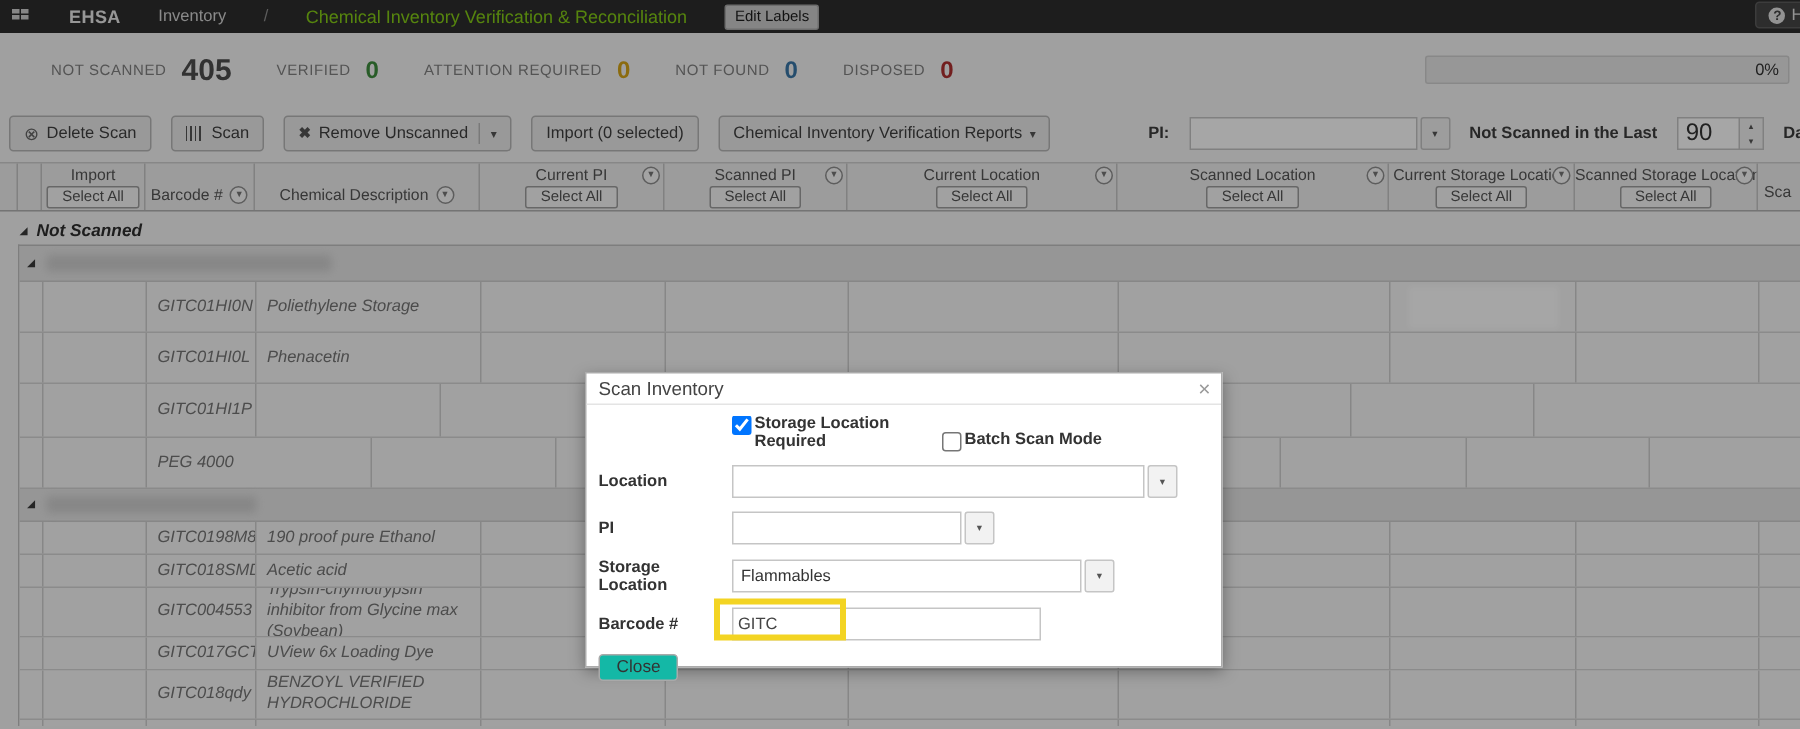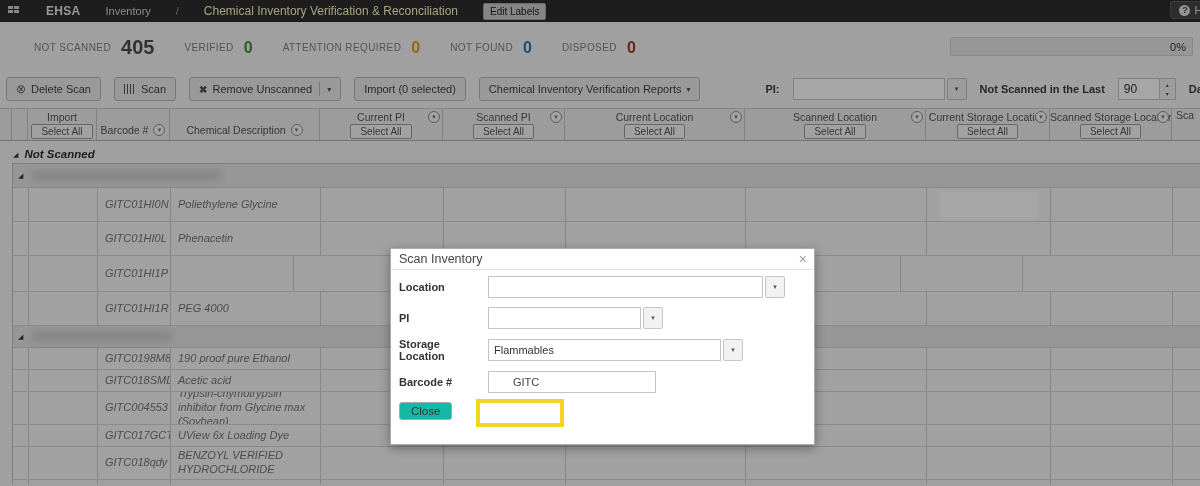--- a/index.html
+++ b/index.html
@@ -8,21 +8,21 @@
 
   
   .topbar { position:absolute; top:0; left:0; width:1200px; height:22px; background:#2d2d2d;
     display:flex; align-items:center; padding:0 8px; gap:25px; z-index:5; }
   .grid-ico { width:13px; height:11px; display:grid; grid-template-columns:5px 5px; grid-auto-rows:3px;
     gap:1px; cursor:pointer; }
   .grid-ico b { background:#cfcfcf; }
   .brand { color:#e8e8e8; font-size:12px; font-weight:bold; letter-spacing:.3px; }
   .crumb-sec { color:#d4d4d4; font-size:11px; }
   .crumb-sep { color:#8f8f8f; font-size:11px; }
-  .crumb-title { color:#fef9c3; font-size:12px; }
+  .crumb-title { color:#84cc16; font-size:12px; }
   .edit-labels { background:#cdcdcd; border:1px solid #a8a8a8; border-radius:2px; color:#1d1d1d;
     font-size:10px; padding:2px 6px; cursor:pointer; }
   .help-btn { position:absolute; right:-26px; top:1px; background:#454545; border:1px solid #5d5d5d;
     border-radius:3px; color:#e2e2e2; font-size:11px; padding:2px 8px; display:flex; gap:4px;
     align-items:center; cursor:pointer; }
   .help-ico { width:11px; height:11px; border-radius:50%; background:#e2e2e2; color:#454545;
     font-size:9px; font-weight:bold; display:flex; align-items:center; justify-content:center; }
 
   
   .stats { position:absolute; top:36px; left:34px; display:flex; align-items:center; gap:30px; }
@@ -51,21 +51,21 @@
   .pi-label,.bold-lbl { font-size:11px; font-weight:bold; color:#3c3c3c; white-space:nowrap; }
   .pi-label { margin-left:52px; }
   .combo { display:flex; align-items:center; }
   .combo .cinp { background:#fff; border:1px solid #c5c5c5; height:22px; font-size:11px;
     padding:0 5px; color:#333; font-family:"Liberation Sans",sans-serif; }
   .combo .darr { width:20px; height:22px; margin-left:2px; background:#f2f2f2; border:1px solid #c5c5c5;
     border-radius:2px; display:flex; align-items:center; justify-content:center; font-size:7px;
     color:#555; cursor:pointer; }
   .tb-pi-input { width:152px; }
   .num-wrap { display:flex; align-items:center; }
-  .num-inp { width:42px; height:22px; border:1px solid #c5c5c5; background:#fff; font-size:12px;
+  .num-inp { width:42px; height:22px; border:1px solid #c5c5c5; background:#fff; font-size:16px;
     padding:0 5px; color:#333; font-family:"Liberation Sans",sans-serif; }
   .spin { width:16px; height:22px; border:1px solid #c5c5c5; border-left:none; background:#f2f2f2;
     display:flex; flex-direction:column; align-items:center; justify-content:center; gap:2px;
     font-size:6px; color:#555; cursor:pointer; }
 
   
   .ghead { position:absolute; top:108px; left:0; width:1200px; height:33px; background:#f0f0f0;
     border-top:1px solid #cfcfcf; border-bottom:1px solid #b2b2b2; display:flex; }
   .hc { border-right:1px solid #c6c6c6; position:relative; font-size:10.5px; color:#555;
     overflow:hidden; cursor:pointer; }
@@ -75,21 +75,21 @@
     font-family:"Liberation Sans",sans-serif; }
   .hc.simple { display:flex; align-items:flex-end; justify-content:center; gap:5px;
     padding-bottom:4px; }
   .funnel { width:12px; height:12px; border:1px solid #8f8f8f; border-radius:50%; display:inline-flex;
     align-items:center; justify-content:center; font-size:6px; color:#777; background:#fbfbfb;
     flex:0 0 auto; cursor:pointer; }
   .funnel.corner { position:absolute; top:2px; right:2px; }
   .w12{width:12px;} .w16{width:16px;} .w69{width:69px;} .w73{width:73px;} .w150{width:150px;}
   .w123{width:123px;} .w122{width:122px;} .w180{width:180px;} .w181{width:181px;} .w124{width:124px;}
   .wlast{flex:1; border-right:none;}
-  .hc.sca { display:flex; padding:0 0 6px 4px; }
+  .hc.sca { display:flex; align-items:flex-end; padding:0 0 6px 4px; }
 
   
   .group-outer { position:absolute; top:143px; left:0; height:22px; display:flex; align-items:center;
     padding-left:13px; gap:6px; }
   .tri { font-size:7px; color:#3a3a3a; line-height:7px; }
   .group-label { font-size:11.5px; font-weight:bold; font-style:italic; color:#2f2f2f; }
   .gbody { position:absolute; top:163px; left:12px; width:1188px; height:321px;
     border-left:1px solid #c2c2c2; border-top:1px solid #c2c2c2; overflow:hidden; }
   .subgroup { height:24px; background:#e7e7e7; border-bottom:1px solid #cfcfcf; display:flex;
     align-items:center; padding-left:5px; gap:8px; }
@@ -114,21 +114,21 @@
   .m-close { position:absolute; right:7px; top:2px; color:#9a9a9a; font-size:14px; cursor:pointer; }
   .m-body { position:relative; padding:6px 8px 0; }
   .mrow { display:flex; align-items:center; margin-bottom:9px; }
   .mlabel { width:89px; font-size:11px; font-weight:bold; color:#333; flex:0 0 auto; }
   .cbx-row { margin-left:89px; align-items:flex-start; }
   .cbx-block { display:flex; gap:2px; font-size:11px; font-weight:bold; color:#333; }
   .cbx-block input { width:13px; height:13px; margin-top:1px; }
   .cbx1 { width:126px; }
   .cbx2 { margin-left:14px; margin-top:11px; }
   .m-pi-inp { width:153px; } .m-loc-inp { width:275px; } .m-stor-inp { width:233px; }
-  .m-bar-inp { width:168px; height:22px; border:1px solid #c5c5c5; font-size:11px; padding:0 24px;
+  .m-bar-inp { width:206px; height:22px; border:1px solid #c5c5c5; font-size:11px; padding:0 3px;
     color:#444; font-family:"Liberation Sans",sans-serif; }
   .hl-box { position:absolute; left:85px; top:129px; width:88px; height:28px;
     border:4px solid #f3d423; z-index:6; pointer-events:none; }
   .close-btn { background:#14b8a6; border:1px solid #a9a9a9; border-radius:3px; font-size:11.5px;
     color:#333; padding:2px 11px; cursor:pointer; font-family:"Liberation Sans",sans-serif; }
 </style>
 </head>
 <body>
 
 <div class="topbar">
@@ -273,21 +273,21 @@
 
   <div class="subgroup">
     <span class="tri">◢</span>
     <span class="smudge sm1"></span>
   </div>
 
   <div class="trow r34">
     <div class="c ind"></div>
     <div class="c imp"></div>
     <div class="c bar">GITC01HI0N</div>
-    <div class="c des">Poliethylene Glycine</div>
+    <div class="c des">Poliethylene Storage</div>
     <div class="c e123"></div>
     <div class="c e122"></div>
     <div class="c e180"></div>
     <div class="c e181"></div>
     <div class="c e124">
         <span class="blur-patch"></span>
       </div>
     <div class="c e122"></div>
     <div class="c last"></div>
   </div>
@@ -315,21 +315,20 @@
     <div class="c e180"></div>
     <div class="c e181"></div>
     <div class="c e124"></div>
     <div class="c e122"></div>
     <div class="c last"></div>
   </div>
 
   <div class="trow r34">
     <div class="c ind"></div>
     <div class="c imp"></div>
-    <div class="c bar">GITC01HI1R</div>
     <div class="c des">PEG 4000</div>
     <div class="c e123"></div>
     <div class="c e122"></div>
     <div class="c e180"></div>
     <div class="c e181"></div>
     <div class="c e124"></div>
     <div class="c e122"></div>
     <div class="c last"></div>
   </div>
 
@@ -424,20 +423,30 @@
 </div>
 
 <div class="overlay"></div>
 
 <div class="modal">
   <div class="m-title">
     <span>Scan Inventory</span>
     <span class="m-close">×</span>
   </div>
   <div class="m-body">
+    <div class="mrow cbx-row">
+      <label class="cbx-block cbx1">
+        <input type="checkbox" checked="" style="">
+        <span>Storage Location Required</span>
+      </label>
+      <label class="cbx-block cbx2">
+        <input type="checkbox" style="">
+        <span>Batch Scan Mode</span>
+      </label>
+    </div>
     <div class="mrow">
       <span class="mlabel">Location</span>
       <span class="combo">
         <input class="cinp m-loc-inp" style="">
         <span class="darr">▾</span>
       </span>
     </div>
     <div class="mrow">
       <span class="mlabel">PI</span>
       <span class="combo">

